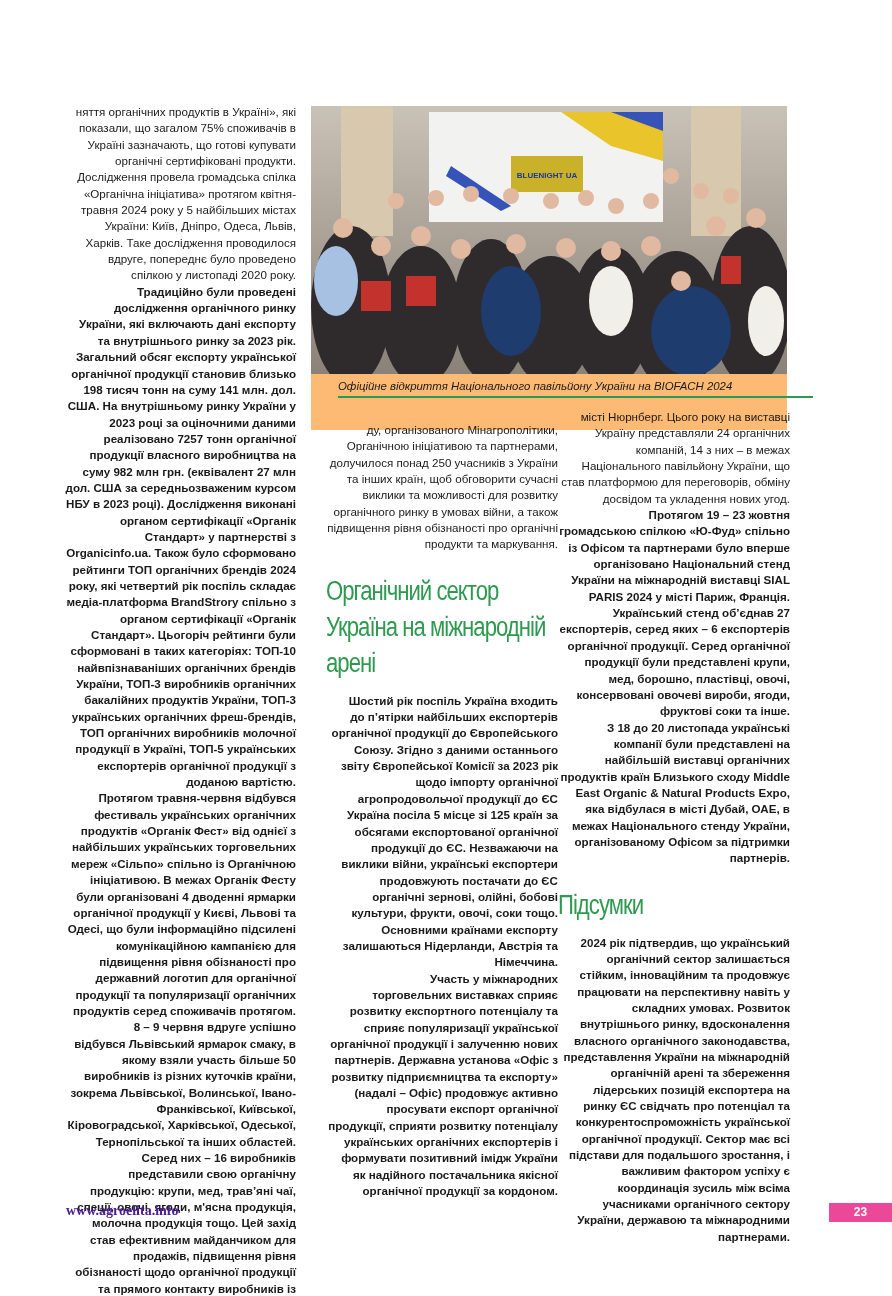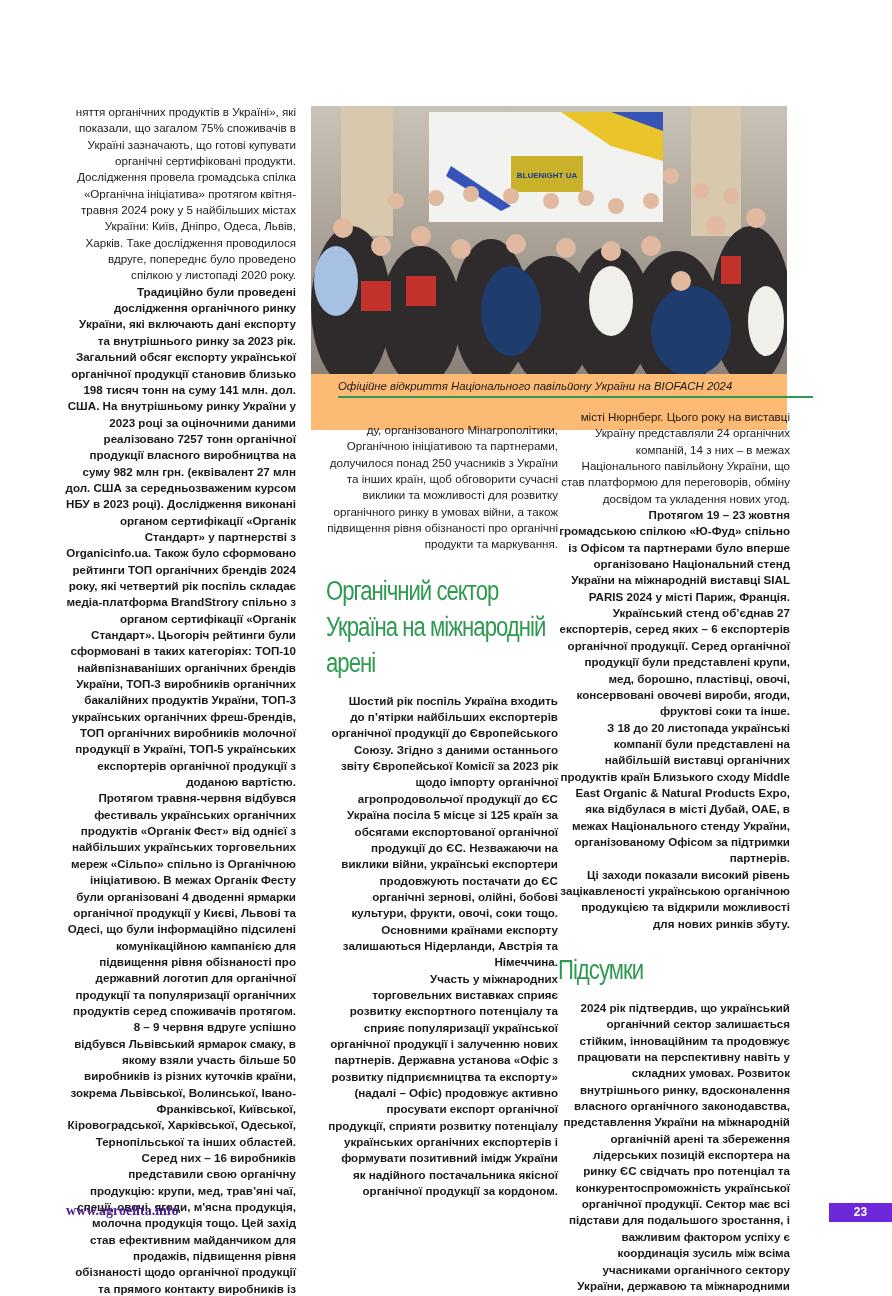--- a/index.html
+++ b/index.html
@@ -13,21 +13,21 @@
     #col3 { left: 558px; top: 409px; width: 232px; }
     .photo { position: absolute; left: 311px; top: 106px; width: 476px; height: 324px; overflow: hidden;
       background: #fdba74; }
     .caption { position: absolute; left: 312px; top: 380px; width: 475px; font-style: italic; font-size: 11.4px;
       color: #1a1a1a; padding-bottom: 4px; border-bottom: 2px solid #2e9a4f; margin-left: 26px; }
     .heading { color: #2e9a4f; font-family: "Liberation Sans Narrow", "Liberation Sans", sans-serif;
       font-size: 27px; line-height: 36px; font-weight: normal; margin: 20px 0 12px 0; letter-spacing: -1.2px;
       transform: scaleX(0.82); transform-origin: left; white-space: nowrap; }
     .footer-url { position: absolute; left: 66px; top: 1203px; font-family: "Liberation Serif", serif; font-weight: bold;
       font-size: 14px; color: #4c1d95; }
-    .page-num { position: absolute; left: 829px; top: 1203px; width: 63px; height: 19px; background: #6d28d9;
+    .page-num { position: absolute; left: 829px; top: 1203px; width: 63px; height: 19px; background: #ec4899;
       color: #fff; font-weight: bold; font-size: 12px; line-height: 19px; text-align: center; }
   </style>
 </head>
 <body>
 
 <div id="col1" class="col">
   <p>няття органічних продуктів в Україні», які показали, що загалом 75% споживачів в Україні зазначають, що готові купувати органічні сертифіковані продукти. Дослідження провела громадська спілка «Органічна ініціатива» протягом квітня-травня 2024 року у 5 найбільших містах України: Київ, Дніпро, Одеса, Львів, Харків. Таке дослідження проводилося вдруге, попереднє було проведено спілкою у листопаді 2020 року.</p>
   <p class="ind">Традиційно були проведені дослідження органічного ринку України, які включають дані експорту та внутрішнього ринку за 2023 рік. Загальний обсяг експорту української органічної продукції становив близько 198 тисяч тонн на суму 141 млн. дол. США. На внутрішньому ринку України у 2023 році за оціночними даними реалізовано 7257 тонн органічної продукції власного виробництва на суму 982 млн грн. (еквівалент 27 млн дол. США за середньозваженим курсом НБУ в 2023 році). Дослідження виконані органом сертифікації «Органік Стандарт» у партнерстві з Organicinfo.ua. Також було сформовано рейтинги ТОП органічних брендів 2024 року, які четвертий рік поспіль складає медіа-платформа BrandStrory спільно з органом сертифікації «Органік Стандарт». Цьогоріч рейтинги були сформовані в таких категоріях: ТОП-10 найвпізнаваніших органічних брендів України, ТОП-3 виробників органічних бакалійних продуктів України, ТОП-3 українських органічних фреш-брендів, ТОП органічних виробників молочної продукції в Україні, ТОП-5 українських експортерів органічної продукції з доданою вартістю.</p>
   <p class="ind">Протягом травня-червня відбувся фестиваль українських органічних продуктів «Органік Фест» від однієї з найбільших українських торговельних мереж «Сільпо» спільно із Органічною ініціативою. В межах Органік Фесту були організовані 4 дводенні ярмарки органічної продукції у Києві, Львові та Одесі, що були інформаційно підсилені комунікаційною кампанією для підвищення рівня обізнаності про державний логотип для органічної продукції та популяризації органічних продуктів серед споживачів протягом.</p>
   <p class="ind">8 – 9 червня вдруге успішно відбувся Львівський ярмарок смаку, в якому взяли участь більше 50 виробників із різних куточків країни, зокрема Львівської, Волинської, Івано-Франківської, Київської, Кіровоградської, Харківської, Одеської, Тернопільської та інших областей. Серед них – 16 виробників представили свою органічну продукцію: крупи, мед, трав’яні чаї, спеції, овочі, ягоди, м'ясна продукція, молочна продукція тощо. Цей захід став ефективним майданчиком для продажів, підвищення рівня обізнаності щодо органічної продукції та прямого контакту виробників із їхніми покупцями.</p>
@@ -115,19 +115,18 @@
     <div>арені</div>
   </h2>
   <p class="ind">Шостий рік поспіль Україна входить до п’ятірки найбільших експортерів органічної продукції до Європейського Союзу. Згідно з даними останнього звіту Європейської Комісії за 2023 рік щодо імпорту органічної агропродовольчої продукції до ЄС Україна посіла 5 місце зі 125 країн за обсягами експортованої органічної продукції до ЄС. Незважаючи на виклики війни, українські експортери продовжують постачати до ЄС органічні зернові, олійні, бобові культури, фрукти, овочі, соки тощо. Основними країнами експорту залишаються Нідерланди, Австрія та Німеччина.</p>
   <p class="ind">Участь у міжнародних торговельних виставках сприяє розвитку експортного потенціалу та сприяє популяризації української органічної продукції і залученню нових партнерів.  Державна установа «Офіс з розвитку підприємництва та експорту» (надалі – Офіс) продовжує активно просувати експорт органічної продукції, сприяти розвитку потенціалу українських органічних експортерів і формувати позитивний імідж України як надійного постачальника якісної органічної продукції за кордоном.</p>
 </div>
 
 <div id="col3" class="col">
   <p>місті Нюрнберг. Цього року на виставці Україну представляли 24 органічних компаній, 14 з них – в межах Національного павільйону України, що став платформою для переговорів, обміну досвідом та укладення нових угод.</p>
   <p class="ind">Протягом 19 – 23 жовтня громадською спілкою «Ю-Фуд» спільно із Офісом та партнерами було вперше організовано Національний стенд України на міжнародній виставці SIAL PARIS 2024 у місті Париж, Франція. Український стенд об’єднав 27 експортерів, серед яких – 6 експортерів органічної продукції. Серед органічної продукції були представлені крупи, мед, борошно, пластівці, овочі, консервовані овочеві вироби, ягоди, фруктові соки та інше.</p>
   <p class="ind">З 18 до 20 листопада українські компанії були представлені на найбільшій виставці органічних продуктів країн Близького сходу Middle East Organic &amp; Natural Products Expo, яка відбулася в місті Дубай, ОАЕ, в межах Національного стенду України, організованому Офісом за підтримки партнерів.</p>
-  <p class="ind">Ці заходи показали високий рівень зацікавленості українською органічною продукцією та відкрили можливості для нових ринків збуту.</p>
   <h2 class="heading">Підсумки</h2>
   <p class="ind">2024 рік підтвердив, що український органічний сектор залишається стійким, інноваційним та продовжує працювати на перспективну навіть у складних умовах. Розвиток внутрішнього ринку, вдосконалення власного органічного законодавства, представлення України на міжнародній органічній арені та збереження лідерських позицій експортера на ринку ЄС свідчать про потенціал та конкурентоспроможність української органічної продукції. Сектор має всі підстави для подальшого зростання, і важливим фактором успіху є координація зусиль між всіма учасниками органічного сектору України, державою та міжнародними партнерами.</p>
 </div>
 
 <div class="footer-url">www.agroelita.info</div>
 <div class="page-num">23</div>
 
 </body></html>

